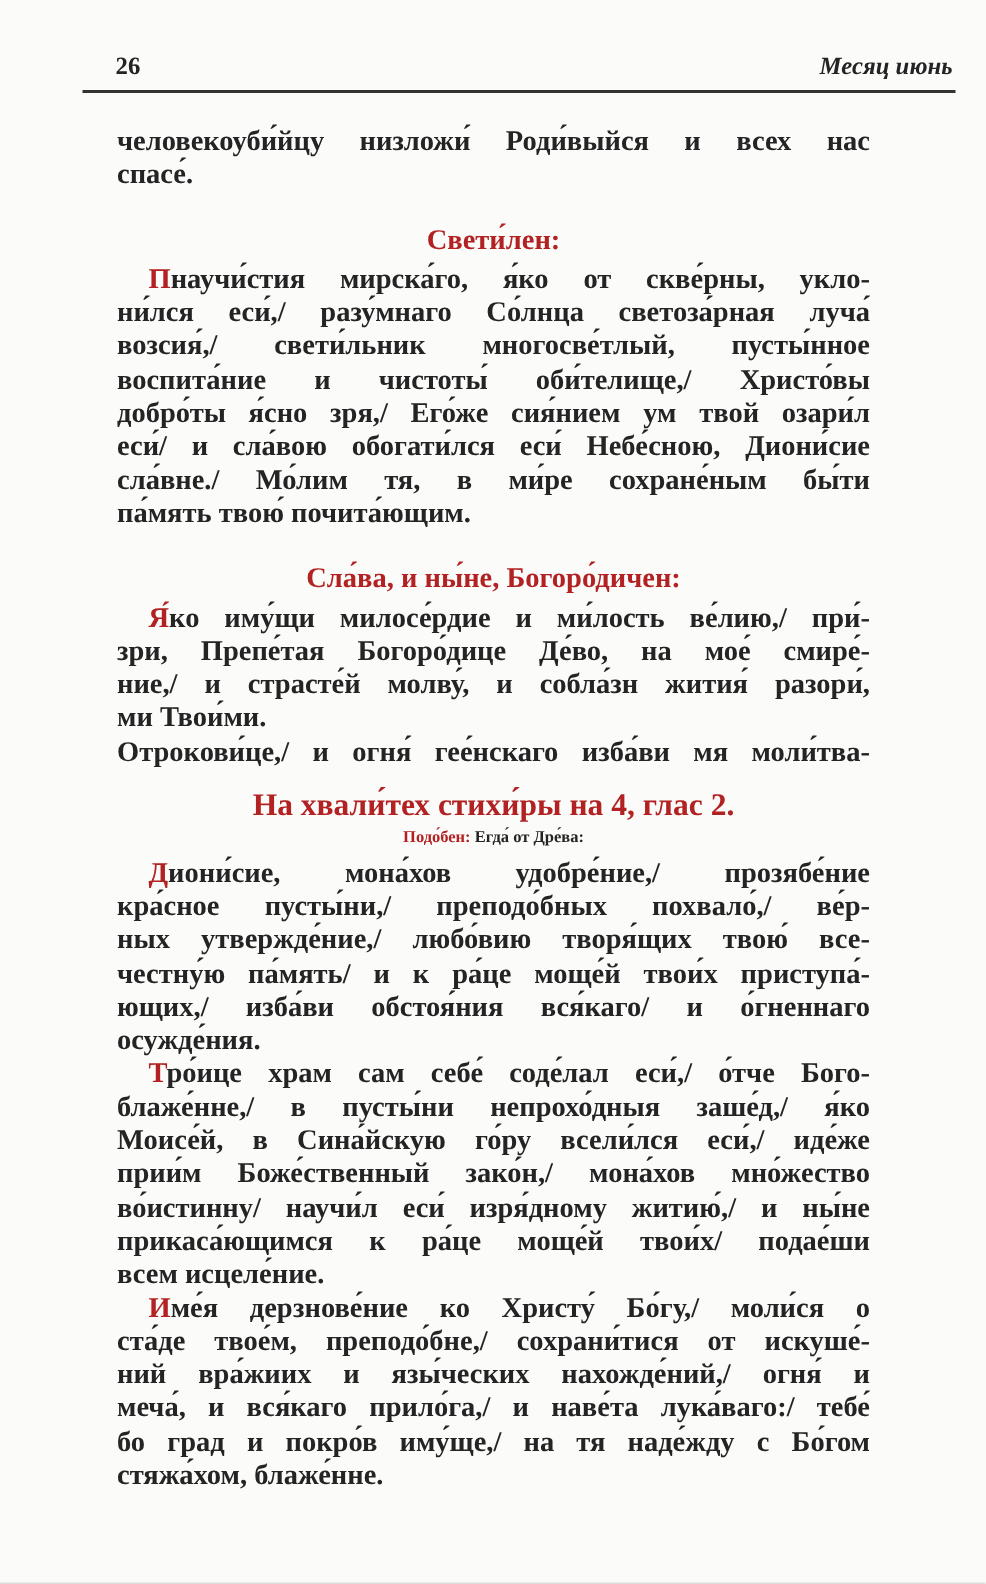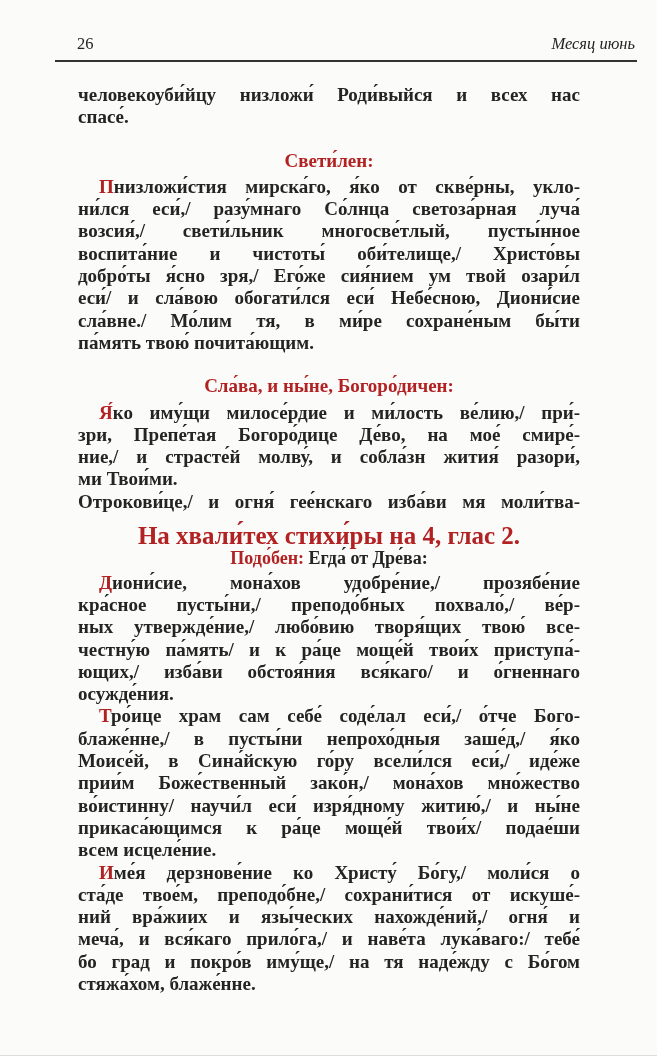--- a/index.html
+++ b/index.html
@@ -16,21 +16,21 @@
     overflow:hidden;
   }
   .book-page{
     position:relative;width:657px;height:1056px;
     box-sizing:border-box;
     border-bottom:1px solid #ddd;
   }
   .page-header{
     position:absolute;left:55px;top:28px;width:582px;height:32px;
     border-bottom:2px solid #333;
-    font-weight:normal;font-size:16.5px;
+    font-weight:bold;font-size:16.5px;
   }
   .page-number{position:absolute;left:22px;bottom:6px;font-style:normal;}
   .running-title{position:absolute;right:2px;bottom:6px;font-style:italic;}
   .page-content{
     position:absolute;left:78px;top:84px;width:502px;
     font-size:19px;line-height:22.3px;font-weight:bold;
   }
   .para{margin:0;}
   .line{
     text-align:justify;
@@ -39,46 +39,46 @@
   .line.first{text-indent:21px;}
   .line.last{text-align-last:left;}
   .lead{color:var(--red);}
   .heading{
     color:var(--red);
     text-align:center;text-align-last:center;
     font-weight:bold;
     margin:21px 0 4px;
   }
   .heading.heading-large{
-    font-size:25px;
+    font-size:21px;
     margin:12px 0 0;
   }
   .subheading{
     text-align:center;text-align-last:center;
-    font-size:18px;font-weight:bold;
+    font-size:11px;font-weight:bold;
     margin:0 0 2px;
   }
   .subheading-label{color:var(--red);}
 </style>
 </head>
 <body>
 
 <div class="book-page">
   <div class="page-header">
     <span class="page-number">26</span>
     <span class="running-title">Месяц июнь</span>
   </div>
   <div class="page-content">
       <div class="para">
         <div class="line">человекоуби́йцу низложи́ Роди́выйся и всех нас</div>
         <div class="line last">спасе́.</div>
       </div>
       <div class="heading">Свети́лен:</div>
       <div class="para">
-        <div class="line first"><span class="lead">П</span><span>низложи́стия мирска́го, я́ко от скве́рны, укло-</span></div>
+        <div class="line first"><span class="lead">П</span><span>научи́стия мирска́го, я́ко от скве́рны, укло-</span></div>
         <div class="line">ни́лся еси́,/ разу́мнаго Со́лнца светоза́рная луча́</div>
         <div class="line">возсия́,/ свети́льник многосве́тлый, пусты́нное</div>
         <div class="line">воспита́ние и чистоты́ оби́телище,/ Христо́вы</div>
         <div class="line">добро́ты я́сно зря,/ Его́же сия́нием ум твой озари́л</div>
         <div class="line">еси́/ и сла́вою обогати́лся еси́ Небе́сною, Диони́сие</div>
         <div class="line">сла́вне./ Мо́лим тя, в ми́ре сохране́ным бы́ти</div>
         <div class="line last">па́мять твою́ почита́ющим.</div>
       </div>
       <div class="heading">Сла́ва, и ны́не, Богоро́дичен:</div>
       <div class="para">

